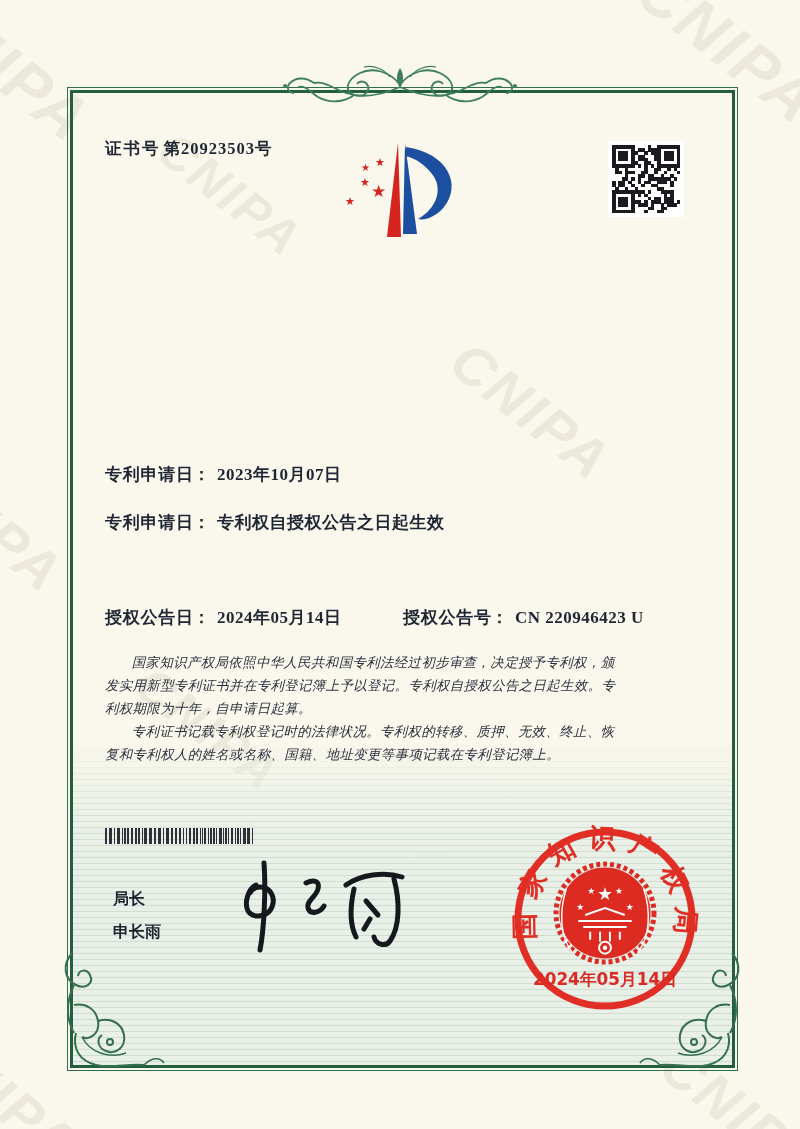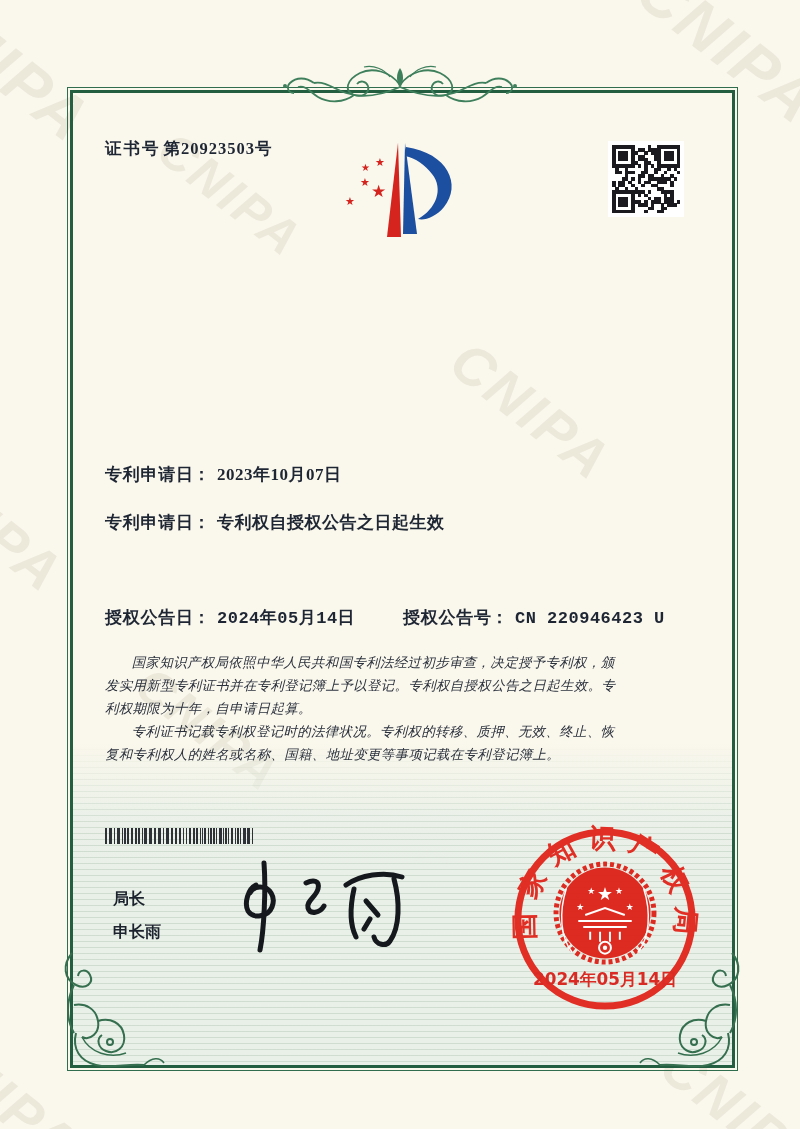--- a/index.html
+++ b/index.html
@@ -374,21 +374,21 @@
       </div>
   </div>
 
 
   <div class="frow" style="top:463px;">
     <span class="flabel">专利申请日</span><span class="fcolon">：</span><span class="fvalue">2023年10月07日</span>
   </div>
   <div class="frow" style="top:511px;">
     <span class="flabel">专利申请日</span><span class="fcolon">：</span><span class="fvalue">专利权自授权公告之日起生效</span>
   </div>
-  <div class="frow" style="top:606px;font-family:Liberation Mono, monospace;">
+  <div class="frow" style="top:606px;">
     <span class="flabel">授权公告日</span><span class="fcolon">：</span><span class="fvalue">2024年05月14日</span>
     <span class="fextra">
       <span class="flabel">授权公告号</span><span class="fcolon">：</span><span class="fvalue">CN 220946423 U</span>
     </span>
   </div>
 
   <div class="body-text">
     <p>国家知识产权局依照中华人民共和国专利法经过初步审查，决定授予专利权，颁发实用新型专利证书并在专利登记簿上予以登记。专利权自授权公告之日起生效。专利权期限为十年，自申请日起算。</p>
     <p>专利证书记载专利权登记时的法律状况。专利权的转移、质押、无效、终止、恢复和专利权人的姓名或名称、国籍、地址变更等事项记载在专利登记簿上。</p>
   </div>

